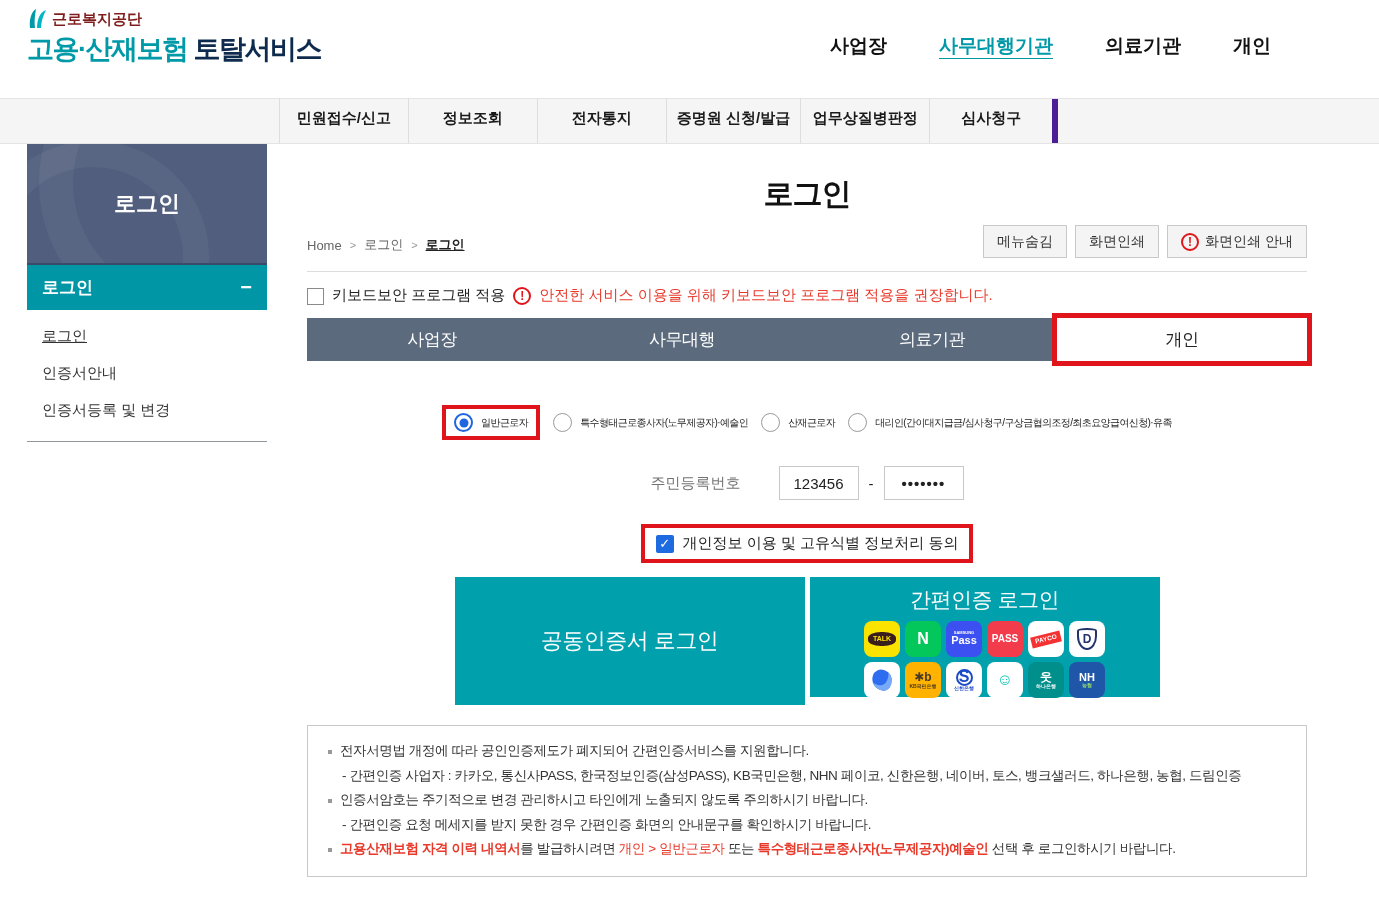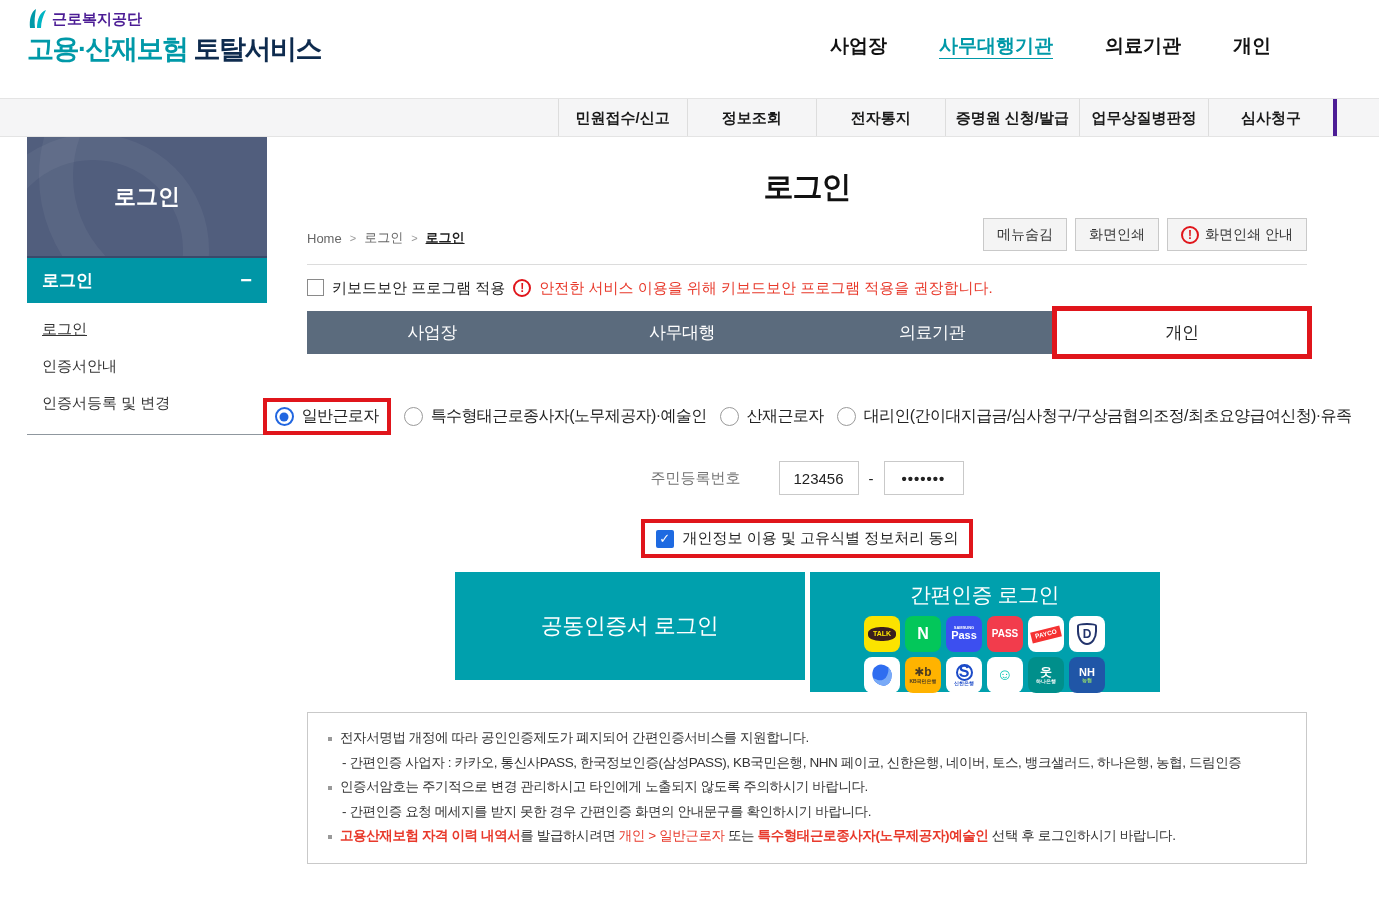--- a/index.html
+++ b/index.html
@@ -3,33 +3,33 @@
 <meta charset="utf-8">
 <style>
   * { margin:0; padding:0; box-sizing:border-box; }
   body {
     width:1379px; height:913px; overflow:hidden; background:#fff;
     font-family:"Liberation Sans","DejaVu Sans",sans-serif; position:relative; color:#222;
   }
   
   #header { height:98px; position:relative; background:#fff; }
   .logo { position:absolute; left:27px; top:8px; cursor:pointer; }
-  .logo-top { display:flex; align-items:center; gap:5px; font-size:15px; font-weight:bold; color:#4c1d95; }
+  .logo-top { display:flex; align-items:center; gap:5px; font-size:15px; font-weight:bold; color:#7f1d1d; }
   .logo-mark { width:20px; height:22px; }
   .logo-main { font-size:27px; font-weight:bold; letter-spacing:-1.5px; margin-top:1px; }
   .t-teal { color:var(--teal); } .t-navy { color:#0e2b4e; }
   #top-nav { position:absolute; right:108px; top:33px; display:flex; gap:52px; font-size:19px; font-weight:bold; color:#111; }
   .nav-item { cursor:pointer; }
   .nav-item.active { color:var(--teal); text-decoration:underline; text-underline-offset:6px; }
   
-  #gnb { height:39px; background:#f5f5f6; border-top:1px solid #e4e4e4; border-bottom:1px solid #e4e4e4;
-         display:flex; justify-content:flex-end; padding-right:42px; }
+  #gnb { height:46px; background:#f5f5f6; border-top:1px solid #e4e4e4; border-bottom:1px solid #e4e4e4;
+         display:flex; justify-content:center; padding-right:42px; }
   .gnb-item { min-width:129px; text-align:center; line-height:37px; font-size:15px; font-weight:bold;
               color:#1a1a1a; border-left:1px solid #ddd; padding:0 10px; cursor:pointer; }
-  .gnb-item:last-child { border-right:4px solid #4c1d95; }
+  .gnb-item:last-child { border-right:6px solid #4c1d95; }
   
   #main { position:relative; height:776px; }
   #sidebar { position:absolute; left:27px; top:0; width:240px; }
   .side-head { height:119px; background:#515e7d; color:#fff; font-size:22px; font-weight:bold;
                display:flex; align-items:center; justify-content:center; position:relative; overflow:hidden; }
   .side-head::before { content:""; position:absolute; width:230px; height:230px; border-radius:50%;
                border:34px solid rgba(255,255,255,0.05); top:-110px; right:-70px; }
   .side-head::after { content:""; position:absolute; width:180px; height:180px; border-radius:50%;
                border:26px solid rgba(255,255,255,0.05); bottom:-110px; left:-50px; }
   .side-band { height:47px; background:#0096a6; border-top:2px solid #3a4a6b; color:#fff;
@@ -46,53 +46,53 @@
                padding-bottom:13px; border-bottom:1px solid #dcdcdc; }
   #breadcrumb { display:flex; align-items:center; gap:8px; font-size:13px; color:#666; padding-bottom:4px; }
   .crumb-sep { color:#999; font-size:11px; }
   .crumb-item { cursor:pointer; }
   .crumb-item.last { color:#222; font-weight:bold; text-decoration:underline; }
   #actions { display:flex; gap:8px; }
   .act-btn { height:33px; padding:0 13px; background:#f4f4f4; border:1px solid #c9c9c9; font-size:14px;
              color:#333; display:flex; align-items:center; gap:6px; cursor:pointer;text-align:right; }
   .warn-ico { width:18px; height:18px; border:2px solid #e0151b; border-radius:50%; color:#e0151b;
               font-weight:bold; font-size:12px; display:inline-flex; align-items:center; justify-content:center; flex:none; }
-  .kb-row { margin-top:14px; display:flex; align-items:flex-start; gap:8px; font-size:15px; color:#222; }
+  .kb-row { margin-top:14px; display:flex; align-items:flex-end; gap:8px; font-size:15px; color:#222; }
   .cb-empty { width:17px; height:17px; border:1px solid #8a8a8a; background:#fff; cursor:pointer; flex:none; }
   .kb-warn { color:#e8392b; }
   
   #tabs { margin-top:13px; display:flex; background:#5b6b7d; height:43px; }
   .tab { flex:1; color:#fff; font-size:17px; display:flex; align-items:center; justify-content:center;
          cursor:pointer; letter-spacing:-0.5px; }
   .tab.active { background:#fff; color:#222; position:relative; }
   .tab.active::after { content:""; position:absolute; inset:-5px; border:5px solid #e0151b; pointer-events:none; z-index:5; }
   
   .radio-row { margin-top:44px; display:flex; align-items:center; justify-content:center; gap:13px;
-               font-size:16px; color:#222; white-space:nowrap; letter-spacing:-0.6px; }
+               font-size:10px; color:#222; white-space:nowrap; letter-spacing:-0.6px; }
   .radio-opt { display:inline-flex; align-items:center; gap:8px; cursor:pointer; }
   .radio { width:19px; height:19px; border:1px solid #9a9a9a; border-radius:50%; background:#fff; flex:none; position:relative; }
   .radio.checked { border:2px solid #2166e0; }
   .radio.checked::after { content:""; position:absolute; width:9px; height:9px; border-radius:50%;
                background:#2166e0; top:50%; left:50%; transform:translate(-50%,-50%); }
   .annot { border:4px solid #e0151b; padding:4px 8px; display:inline-flex; align-items:center; gap:8px; }
   
   .rrn-row { margin-top:26px; display:flex; align-items:center; justify-content:center; gap:10px; font-size:15px; }
   .rrn-label { margin-right:28px; color:#737373; }
   .rrn-input { width:80px; height:34px; border:1px solid #c9c9c9; text-align:center; font-size:15px;
                font-family:inherit; color:#222; }
   .rrn-mask { font-weight:bold; letter-spacing:1px; }
   
   .consent-row { margin-top:24px; display:flex; justify-content:center; }
   .consent-box { border:4px solid #e0151b; padding:6px 11px; display:flex; align-items:center; gap:9px;
                  font-size:15px; color:#222; }
   .cb-checked { width:18px; height:18px; background:#1e6ae1; color:#fff; display:flex; align-items:center;
                 justify-content:center; font-size:13px; border-radius:2px; cursor:pointer; flex:none; }
   
   .login-btns { margin-top:14px; display:flex; justify-content:center; gap:5px; }
-  .btn-cert { width:350px; height:108px; background:#00a0ad; color:#fff; font-size:22px; display:flex;
+  .btn-cert { width:350px; height:128px; background:#00a0ad; color:#fff; font-size:22px; display:flex;
               align-items:center; justify-content:center; cursor:pointer; letter-spacing:-0.5px; }
   .btn-simple { width:350px; height:120px; background:#00a0ad; color:#fff; display:flex; flex-direction:column;
               align-items:center; padding-top:9px; cursor:pointer; }
   .simple-title { font-size:21px; margin-bottom:7px; letter-spacing:-0.5px; }
   .prov-grid { display:grid; grid-template-columns:repeat(6,36px); gap:5px; }
   .prov { width:36px; height:36px; border-radius:8px; display:flex; flex-direction:column; align-items:center;
           justify-content:center; font-weight:bold; overflow:hidden; line-height:1.05; text-align:center; }
   .prov .sub { font-weight:bold; }
   .bubble { background:#3a1d1d; color:#fbe300; border-radius:45%; padding:3px 5px; font-size:7px; }
   .ribbon { background:#f53232; color:#fff; font-size:6.5px; padding:2px 4px; transform:rotate(-14deg); }

